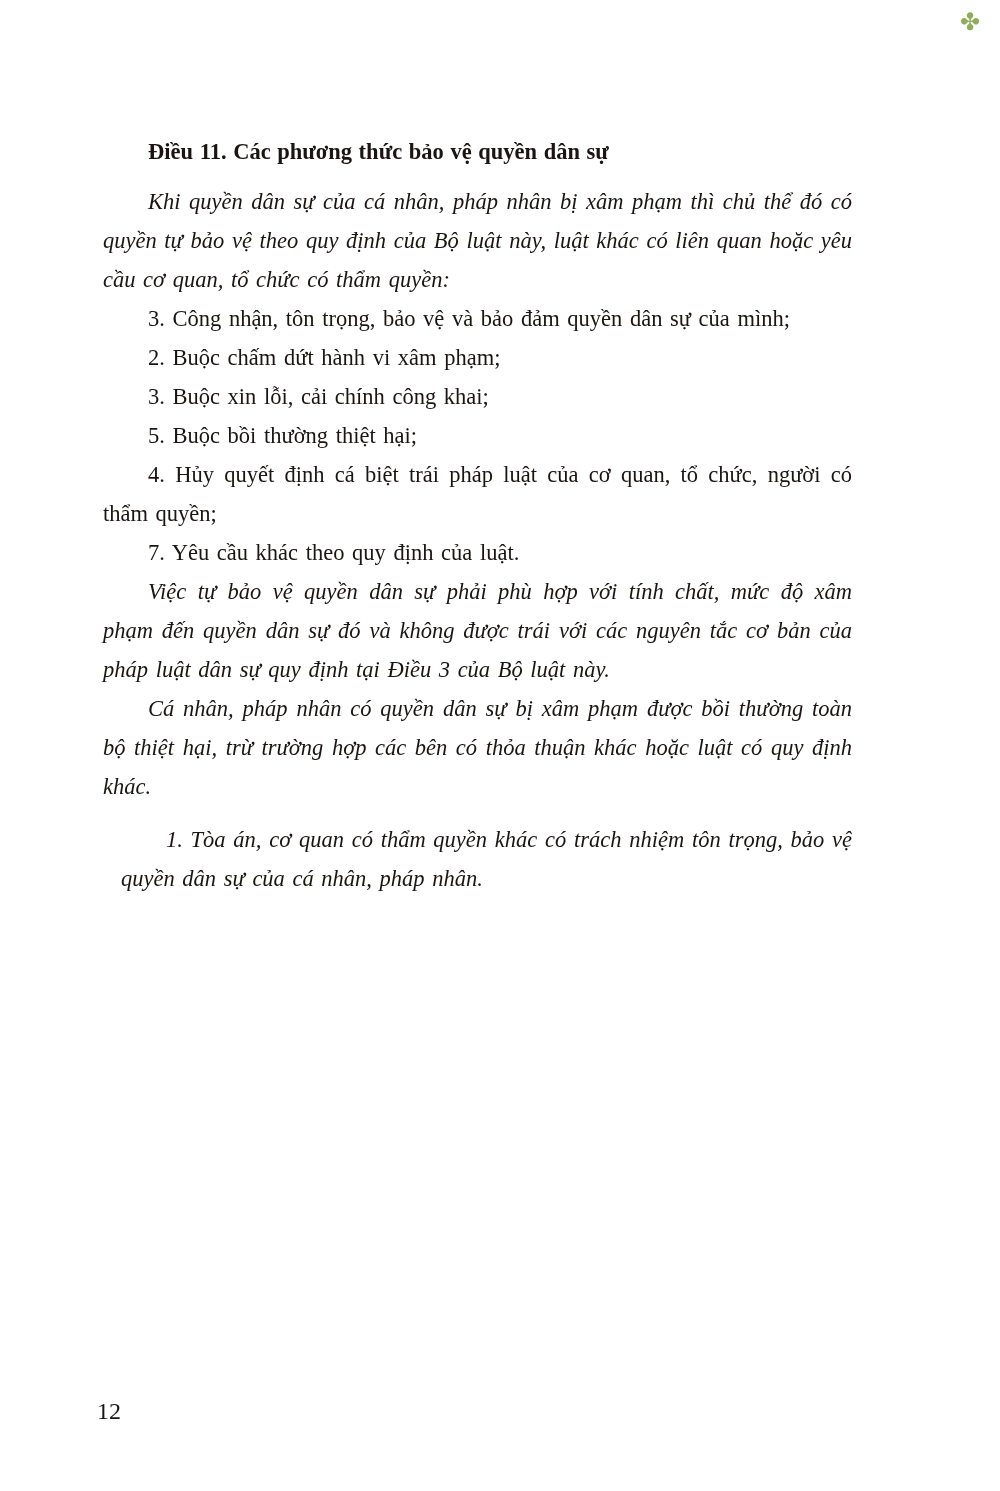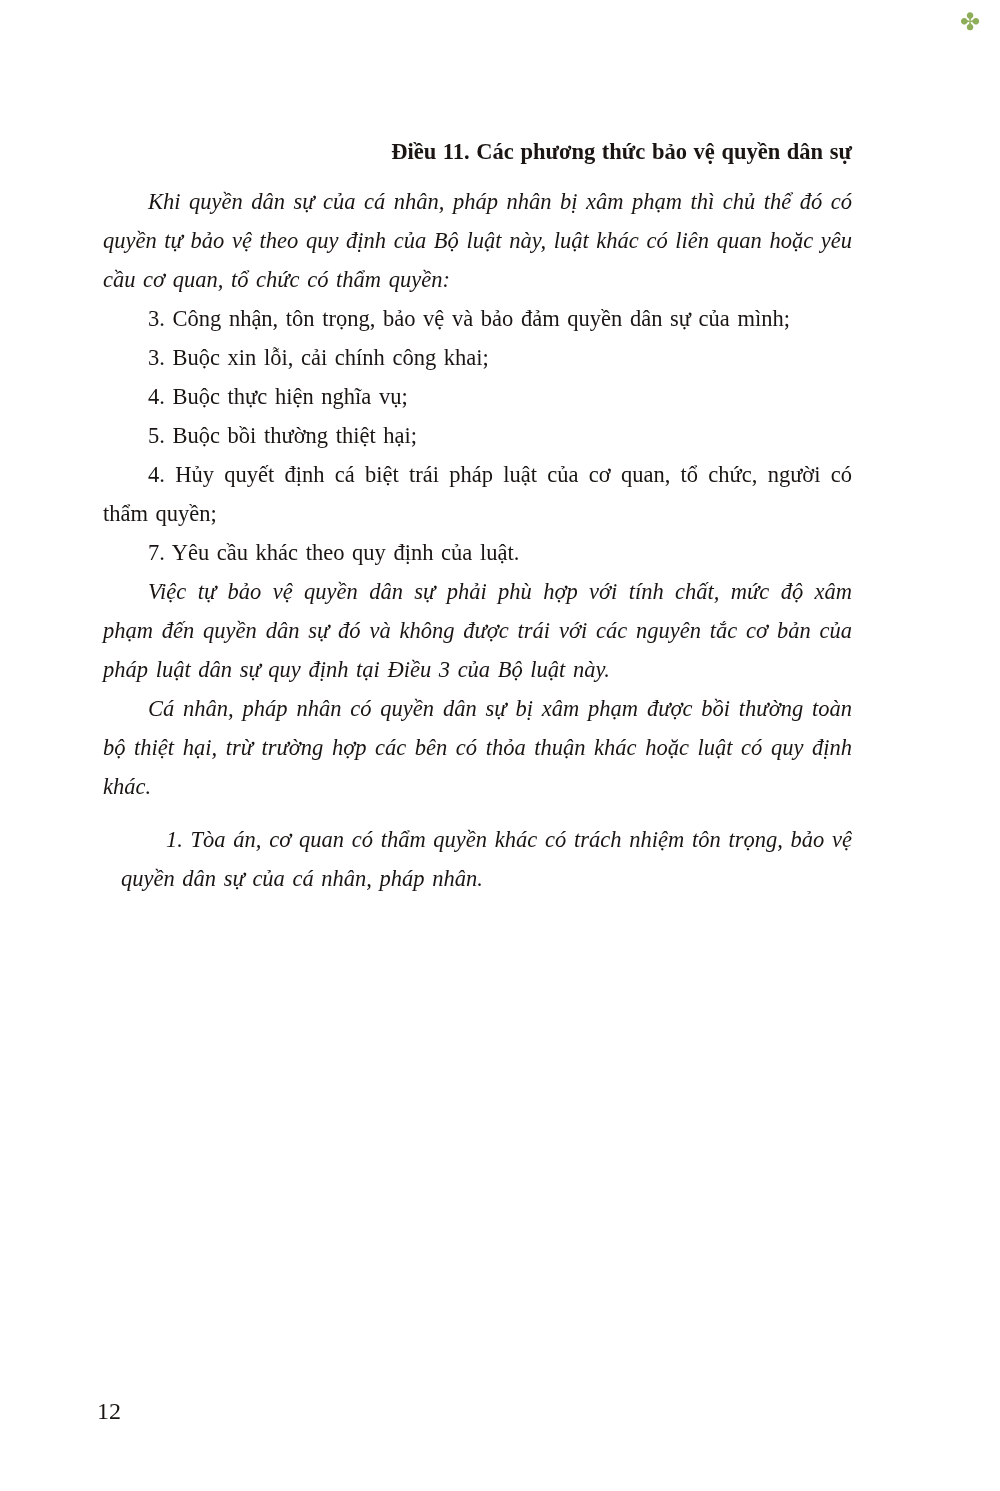--- a/index.html
+++ b/index.html
@@ -35,21 +35,21 @@
   p {
     margin: 0;
     font-size: 22.5px;
     line-height: 39px;
     text-align: justify;
     text-indent: 45px;
     word-spacing: 2px;
   }
   p.heading {
     font-weight: bold;
-    text-align: right;
+    text-align: left;
     margin-top: 26px;
     margin-bottom: 11px;
     word-spacing: 1px;
   }
   p.heading.first {
     margin-top: 0;
   }
   p.heading.extra-space {
     margin-top: 36px;
   }
@@ -76,24 +76,24 @@
 <div class="page">
 
   <span class="flower">✤</span>
 
   <p class="heading first">Điều 11. Các phương thức bảo vệ quyền dân sự</p>
 
   <p class="paragraph-after-heading">Khi quyền dân sự của cá nhân, pháp nhân bị xâm phạm thì chủ thể đó có quyền tự bảo vệ theo quy định của Bộ luật này, luật khác có liên quan hoặc yêu cầu cơ quan, tổ chức có thẩm quyền:</p>
 
   <p>3. Công nhận, tôn trọng, bảo vệ và bảo đảm quyền dân sự của mình;</p>
 
+  <p>2. Buộc chấm dứt hành vi xâm phạm;</p>
 
   <p>3. Buộc xin lỗi, cải chính công khai;</p>
 
-  <p>4. Buộc thực hiện nghĩa vụ;</p>
 
   <p>5. Buộc bồi thường thiệt hại;</p>
 
   <p>4. Hủy quyết định cá biệt trái pháp luật của cơ quan, tổ chức, người có thẩm quyền;</p>
 
   <p>7. Yêu cầu khác theo quy định của luật.</p>
 
 
   <p class="paragraph-after-heading">Việc tự bảo vệ quyền dân sự phải phù hợp với tính chất, mức độ xâm phạm đến quyền dân sự đó và không được trái với các nguyên tắc cơ bản của pháp luật dân sự quy định tại Điều 3 của Bộ luật này.</p>
 

